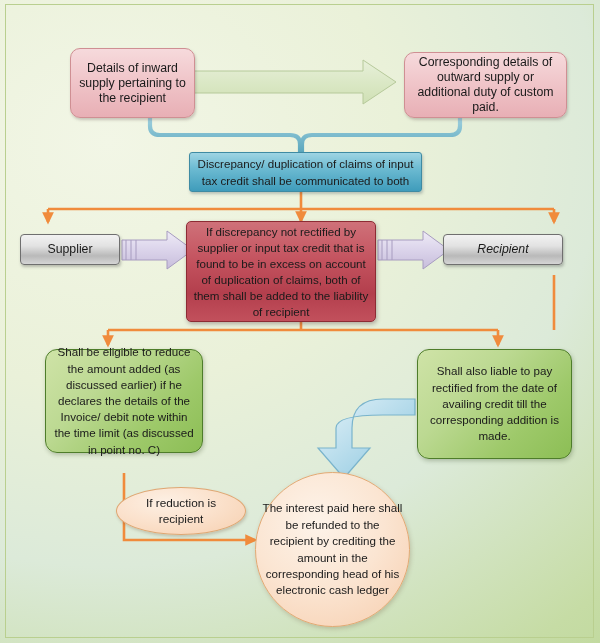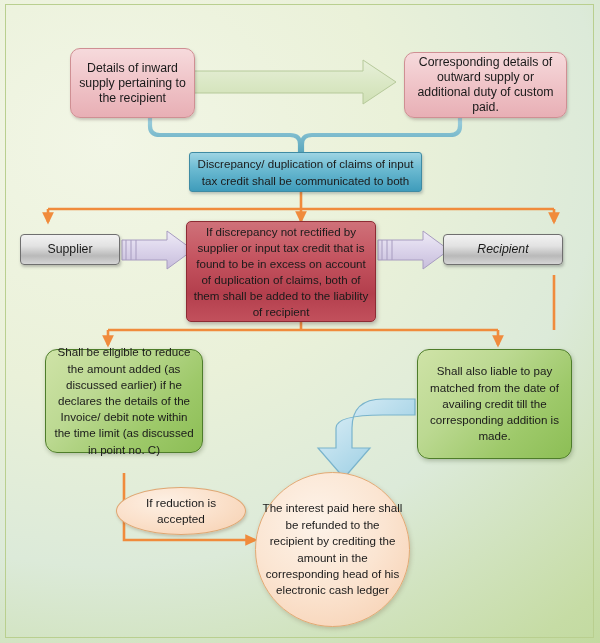--- a/index.html
+++ b/index.html
@@ -196,24 +196,24 @@
 
   <div class="node grey" style="left:443px;top:234px;width:120px;height:31px;font-style:italic;">
     <span>Recipient</span>
   </div>
 
   <div class="node green" style="left:45px;top:349px;width:158px;height:104px;">
     <span>Shall be eligible to reduce the amount added (as discussed earlier) if he declares the details of the Invoice/ debit note within the time limit (as discussed in point no. C)</span>
   </div>
 
   <div class="node green" style="left:417px;top:349px;width:155px;height:110px;">
-    <span>Shall also liable to pay matched from the date of availing credit till the corresponding addition is made.</span>
+    <span>Shall also liable to pay rectified from the date of availing credit till the corresponding addition is made.</span>
   </div>
 
   <div class="node ellipse" style="left:116px;top:487px;width:130px;height:48px;">
-    <span>If reduction is accepted</span>
+    <span>If reduction is recipient</span>
   </div>
 
   <div class="node circle" style="left:255px;top:472px;width:155px;height:155px;text-align:center;">
     <span>The interest paid here shall be refunded to the recipient by crediting the amount in the corresponding head of his electronic cash ledger</span>
   </div>
 
 </div>
 
 </body></html>

